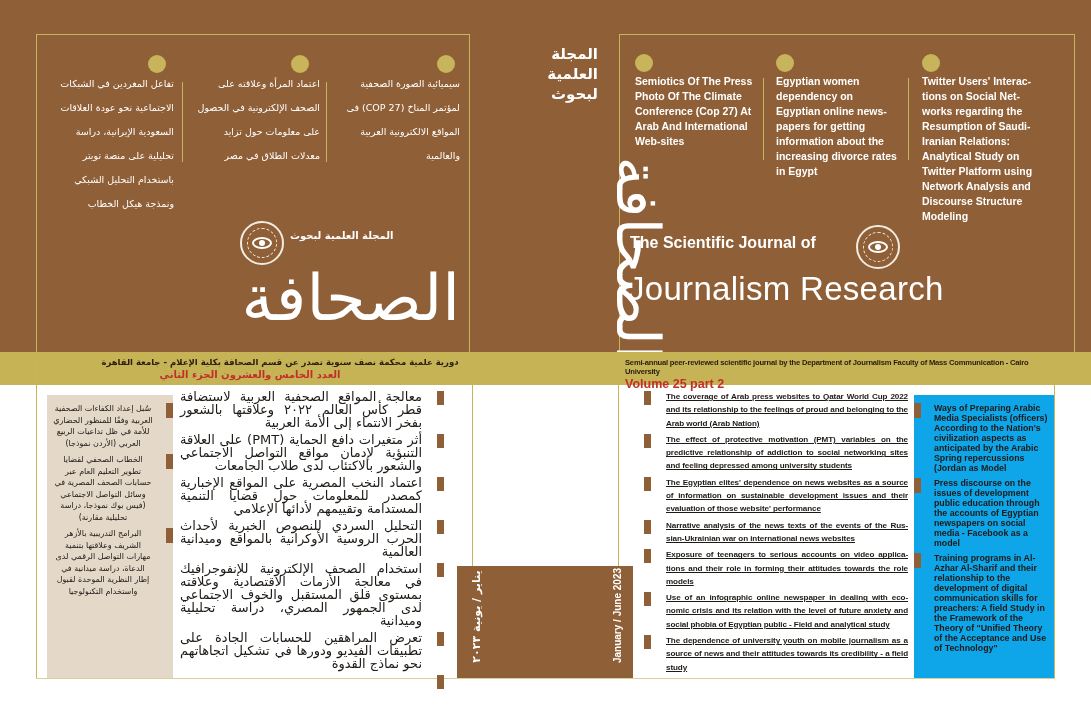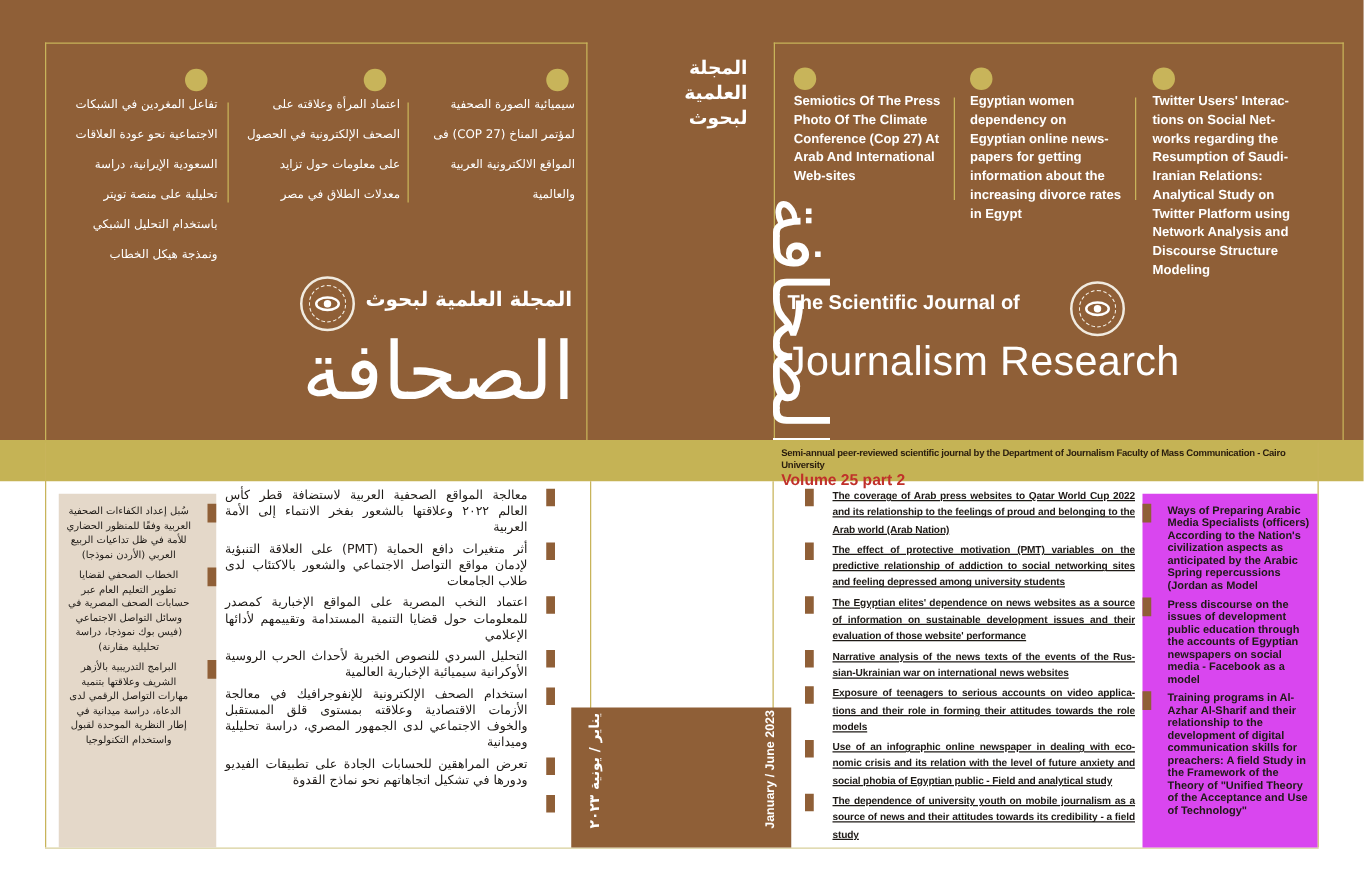--- a/index.html
+++ b/index.html
@@ -28,45 +28,45 @@
   .ar-teaser { position: absolute; color: #ffffff; font-family: "DejaVu Sans", sans-serif; font-size: 9.5px; line-height: 24px; direction: rtl; text-align: right; }
 
   .logo-seal { position: absolute; width: 44px; height: 44px; border-radius: 50%; border: 2px solid #f1ebe0; background: #8f5f37; display: flex; align-items: center; justify-content: center; }
   .logo-seal .ring { width: 30px; height: 30px; border-radius: 50%; border: 1px dashed #f1ebe0; display: flex; align-items: center; justify-content: center; }
   .logo-seal .eye { width: 20px; height: 12px; border: 2px solid #ffffff; border-radius: 50%; display: flex; align-items: center; justify-content: center; }
   .logo-seal .pupil { width: 6px; height: 6px; background: #ffffff; border-radius: 50%; }
 
   .en-kicker { position: absolute; left: 630px; top: 234px; color: #ffffff; font-family: "Liberation Sans", sans-serif; font-weight: bold; font-size: 16px; }
   .en-title { position: absolute; left: 628px; top: 270px; color: #ffffff; font-family: "Liberation Sans", sans-serif; font-weight: normal; font-size: 33px; letter-spacing: 0.3px; }
 
-  .ar-kicker { position: absolute; left: 290px; top: 230px; width: 170px; color: #ffffff; font-family: "DejaVu Sans", sans-serif; font-weight: bold; font-size: 16px; direction: rtl; text-align: center; }
+  .ar-kicker { position: absolute; left: 290px; top: 230px; width: 170px; color: #ffffff; font-family: "DejaVu Sans", sans-serif; font-weight: bold; font-size: 10px; direction: rtl; text-align: left; }
   .ar-title { position: absolute; left: 160px; top: 262px; width: 300px; height: 75px; color: #ffffff; font-family: "DejaVu Sans", sans-serif; font-weight: 200; font-size: 64px; line-height: 72px; direction: rtl; text-align: right; letter-spacing: 2px; }
 
   .spine { position: absolute; left: 478px; top: 34px; width: 138px; height: 318px; }
   .spine-top { position: absolute; right: 18px; top: 10px; color: #ffffff; font-family: "DejaVu Sans", sans-serif; font-weight: bold; font-size: 15px; line-height: 20px; direction: rtl; text-align: right; }
   .spine-big { position: absolute; left: 10px; top: 190px; width: 300px; height: 70px; transform: rotate(90deg); transform-origin: center; color: #ffffff; font-family: "DejaVu Sans", sans-serif; font-weight: 200; font-size: 60px; line-height: 70px; direction: rtl; text-align: center; letter-spacing: 4px; }
 
   .spine-lines-l { position: absolute; left: 472px; top: 385px; width: 1px; height: 183px; background: #c8b45a; }
   .spine-lines-r { position: absolute; left: 618px; top: 385px; width: 1px; height: 183px; background: #c8b45a; }
   .date-box { position: absolute; left: 457px; top: 566px; width: 176px; height: 112px; background: #8f5f37; }
   .date-ar { position: absolute; left: -36px; top: 44px; width: 110px; transform: rotate(-90deg); color: #ffffff; font-family: "DejaVu Sans", sans-serif; font-weight: bold; font-size: 11px; direction: rtl; text-align: center; white-space: nowrap; }
   .date-en { position: absolute; left: 105px; top: 44px; width: 110px; transform: rotate(-90deg); color: #ffffff; font-family: "Liberation Sans", sans-serif; font-weight: bold; font-size: 10px; text-align: center; white-space: nowrap; }
 
   .bottom-rule { position: absolute; left: 36px; top: 678px; width: 1019px; height: 1px; background: #d8cf9a; }
 
   .toc-en { position: absolute; left: 644px; top: 390px; width: 264px; }
   .toc-en .item { position: relative; padding-left: 22px; margin-bottom: 3px; font-family: "Liberation Sans", sans-serif; font-size: 8.1px; line-height: 13.3px; color: #1e1a16; text-align: justify; font-weight: bold; letter-spacing: -0.1px; text-decoration: underline; }
   .bullet { position: absolute; left: 0; top: 1px; width: 7px; height: 14px; background: #8f5f37; }
 
-  .side-en { position: absolute; left: 914px; top: 395px; width: 140px; height: 283px; background: #d946ef; padding: 8px 6px 0 6px; }
+  .side-en { position: absolute; left: 914px; top: 395px; width: 140px; height: 283px; background: #0ea5e9; padding: 8px 6px 0 6px; }
   .side-en .item { position: relative; padding-left: 14px; margin-bottom: 5px; font-family: "Liberation Sans", sans-serif; font-size: 8.8px; line-height: 10px; color: #1e1a16; font-weight: bold; }
   .side-en .bullet { left: -6px; top: 0; width: 7px; height: 15px; }
 
   .toc-ar { position: absolute; left: 180px; top: 390px; width: 264px; direction: rtl; }
-  .toc-ar .item { position: relative; padding-right: 22px; margin-bottom: 4px; font-family: "DejaVu Sans", sans-serif; font-size: 10px; line-height: 13px; color: #1e1a16; text-align: justify; }
+  .toc-ar .item { position: relative; padding-right: 22px; margin-bottom: 4px; font-family: "DejaVu Sans", sans-serif; font-size: 13px; line-height: 13px; color: #1e1a16; text-align: justify; }
   .toc-ar .bullet { left: auto; right: 0; }
 
   .side-ar { position: absolute; left: 47px; top: 395px; width: 126px; height: 283px; background: #e4d8c9; padding: 8px 6px 0 6px; direction: rtl; }
   .side-ar .item { position: relative; padding-right: 14px; margin-bottom: 5px; font-family: "DejaVu Sans", sans-serif; font-size: 8px; line-height: 11.5px; color: #1e1a16; text-align: center; }
   .side-ar .bullet { left: auto; right: -6px; top: 0; width: 7px; height: 15px; }
 </style>
 </head>
 <body>
 
 <div class="brown-top"></div>
@@ -116,41 +116,45 @@
 <div class="logo-seal" style="left:856px; top:225px;">
   <div class="ring">
       <div class="eye">
         <div class="pupil"></div>
       </div>
     </div>
 </div>
 <div class="en-title">Journalism Research</div>
 
 <div class="band">
+  <div class="band-ar">
+    <div class="sub">دورية علمية محكمة نصف سنوية تصدر عن قسم الصحافة بكلية الإعلام - جامعة القاهرة</div>
+    <div class="vol">العدد الخامس والعشرون   الجزء الثاني</div>
+  </div>
   <div class="band-en">
     <div class="sub">Semi-annual peer-reviewed scientific journal by the Department of Journalism Faculty of Mass Communication - Cairo University</div>
     <div class="vol">Volume 25 part 2</div>
   </div>
 </div>
 
 <div class="frame-left-bottom frame"></div>
 <div class="frame-right-bottom frame"></div>
 <div class="bottom-rule"></div>
 
 <div class="side-ar">
   <div class="item"><span class="bullet"></span><span>سُبل إعداد الكفاءات الصحفية العربية وفقًا للمنظور الحضاري للأمة في ظل تداعيات الربيع العربي (الأردن نموذجا)</span></div>
   <div class="item"><span class="bullet"></span><span>الخطاب الصحفي لقضايا تطوير التعليم العام عبر حسابات الصحف المصرية في وسائل التواصل الاجتماعي (فيس بوك نموذجا، دراسة تحليلية مقارنة)</span></div>
   <div class="item"><span class="bullet"></span><span>البرامج التدريبية بالأزهر الشريف وعلاقتها بتنمية مهارات التواصل الرقمي لدى الدعاة، دراسة ميدانية في إطار النظرية الموحدة لقبول واستخدام التكنولوجيا</span></div>
 </div>
 
 <div class="toc-ar">
   <div class="item"><span class="bullet"></span><span>معالجة المواقع الصحفية العربية لاستضافة قطر كأس العالم ٢٠٢٢ وعلاقتها بالشعور بفخر الانتماء إلى الأمة العربية</span></div>
   <div class="item"><span class="bullet"></span><span>أثر متغيرات دافع الحماية (PMT) على العلاقة التنبؤية لإدمان مواقع التواصل الاجتماعي والشعور بالاكتئاب لدى طلاب الجامعات</span></div>
   <div class="item"><span class="bullet"></span><span>اعتماد النخب المصرية على المواقع الإخبارية كمصدر للمعلومات حول قضايا التنمية المستدامة وتقييمهم لأدائها الإعلامي</span></div>
-  <div class="item"><span class="bullet"></span><span>التحليل السردي للنصوص الخبرية لأحداث الحرب الروسية الأوكرانية سيميائية الإخبارية العالمية</span></div>
+  <div class="item"><span class="bullet"></span><span>التحليل السردي للنصوص الخبرية لأحداث الحرب الروسية الأوكرانية بالمواقع وميدانية العالمية</span></div>
   <div class="item"><span class="bullet"></span><span>استخدام الصحف الإلكترونية للإنفوجرافيك في معالجة الأزمات الاقتصادية وعلاقته بمستوى قلق المستقبل والخوف الاجتماعي لدى الجمهور المصري، دراسة تحليلية وميدانية</span></div>
   <div class="item"><span class="bullet"></span><span>تعرض المراهقين للحسابات الجادة على تطبيقات الفيديو ودورها في تشكيل اتجاهاتهم نحو نماذج القدوة</span></div>
   <div class="item"><span class="bullet"></span></div>
 </div>
 
 <div class="spine-lines-l"></div>
 <div class="spine-lines-r"></div>
 <div class="date-box">
   <div class="date-ar">يناير / يونية ٢٠٢٣</div>
   <div class="date-en">January / June 2023</div>

